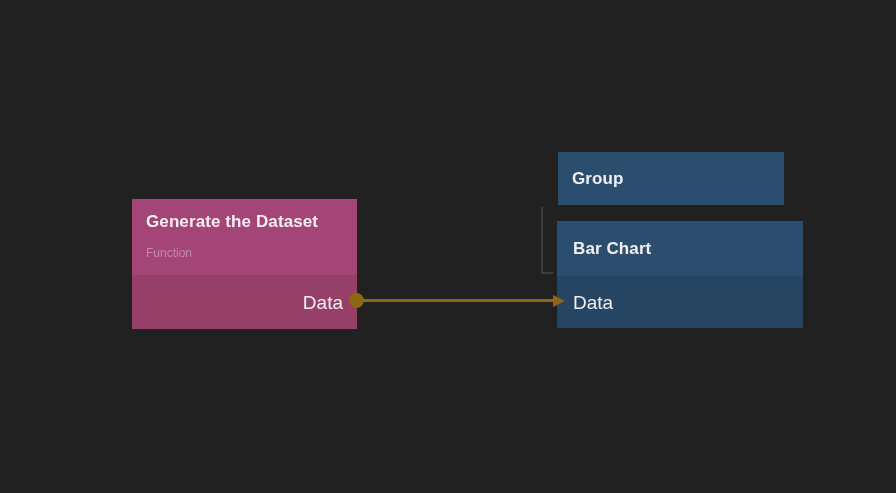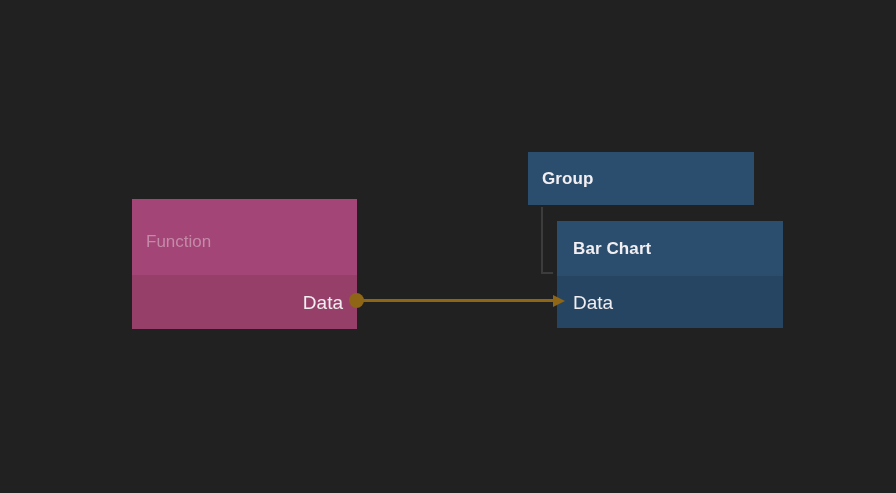--- a/index.html
+++ b/index.html
@@ -26,21 +26,21 @@
     justify-content: center;
     box-sizing: border-box;
   }
   .node-title {
     font-size: 17px;
     font-weight: 600;
     line-height: 22px;
     letter-spacing: 0.1px;
   }
   .node-subtitle {
-    font-size: 17px;
+    font-size: 12px;
     font-weight: 400;
     line-height: 20px;
     margin-top: 10px;
   }
   .port-label {
     font-size: 19px;
     font-weight: 400;
     line-height: 15px;
   }
 
@@ -51,30 +51,30 @@
     height: 54px;
     display: flex;
     align-items: center;
     justify-content: flex-end;
     padding-right: 14px;
     box-sizing: border-box;
   }
 
   
   .node-group {
-    left: 528px; top: 152px; width: 226px; height: 53px;
+    left: 558px; top: 152px; width: 226px; height: 53px;
     display: flex;
     flex-direction: column;
     justify-content: center;
     padding-left: 14px;
     box-sizing: border-box;
   }
 
   
-  .node-barchart { left: 557px; top: 221px; width: 226px; height: 107px; }
+  .node-barchart { left: 557px; top: 221px; width: 246px; height: 107px; }
   .node-barchart .node-header { height: 55px; padding-left: 16px; }
   .node-barchart .node-body {
     height: 52px;
     display: flex;
     align-items: center;
     justify-content: flex-start;
     padding-left: 16px;
     box-sizing: border-box;
   }
 
@@ -124,20 +124,21 @@
   <div class="tree-h" style="background-color: rgb(60, 60, 60);"></div>
 
   <div class="wire">
     <div class="wire-line" style="background-color: rgb(143, 101, 22);"></div>
     <div class="wire-dot" style="background-color: rgb(143, 101, 22);"></div>
     <div class="wire-arrow" style="border-left-color: rgb(143, 101, 22);"></div>
   </div>
 
   <div class="node node-generate">
     <div class="node-header" style="background-color: rgb(163, 69, 119);">
+      <div class="node-title" style="color: rgb(242, 239, 242);">Generate the Dataset</div>
       <div class="node-subtitle" style="color: rgb(196, 138, 168);">Function</div>
     </div>
     <div class="node-body" style="background-color: rgb(150, 64, 105);">
       <div class="port-label" style="color: rgb(240, 238, 240);">Data</div>
     </div>
   </div>
 
   <div class="node node-group" style="background-color: rgb(43, 77, 110);">
     <div class="node-title" style="color: rgb(242, 239, 242);">Group</div>
   </div>

